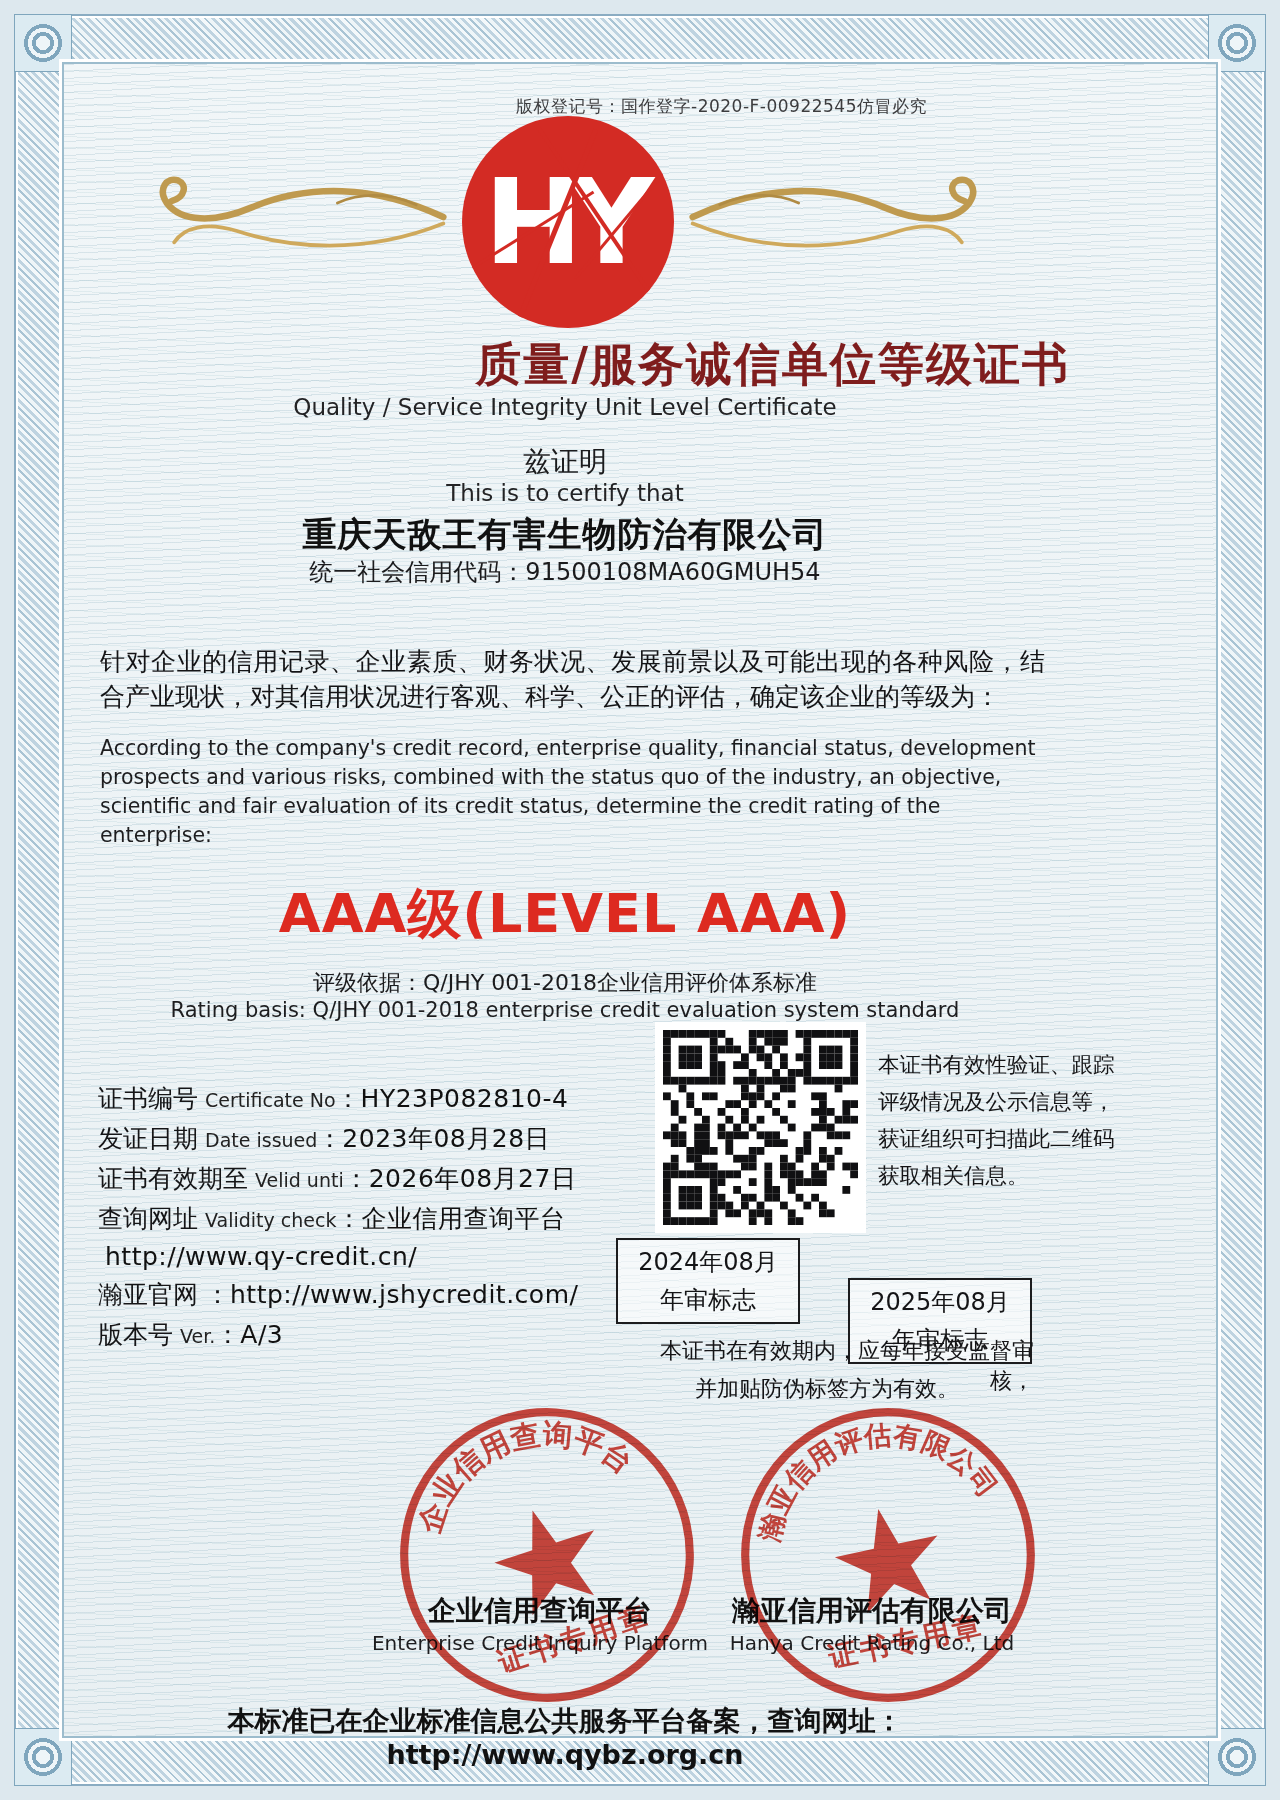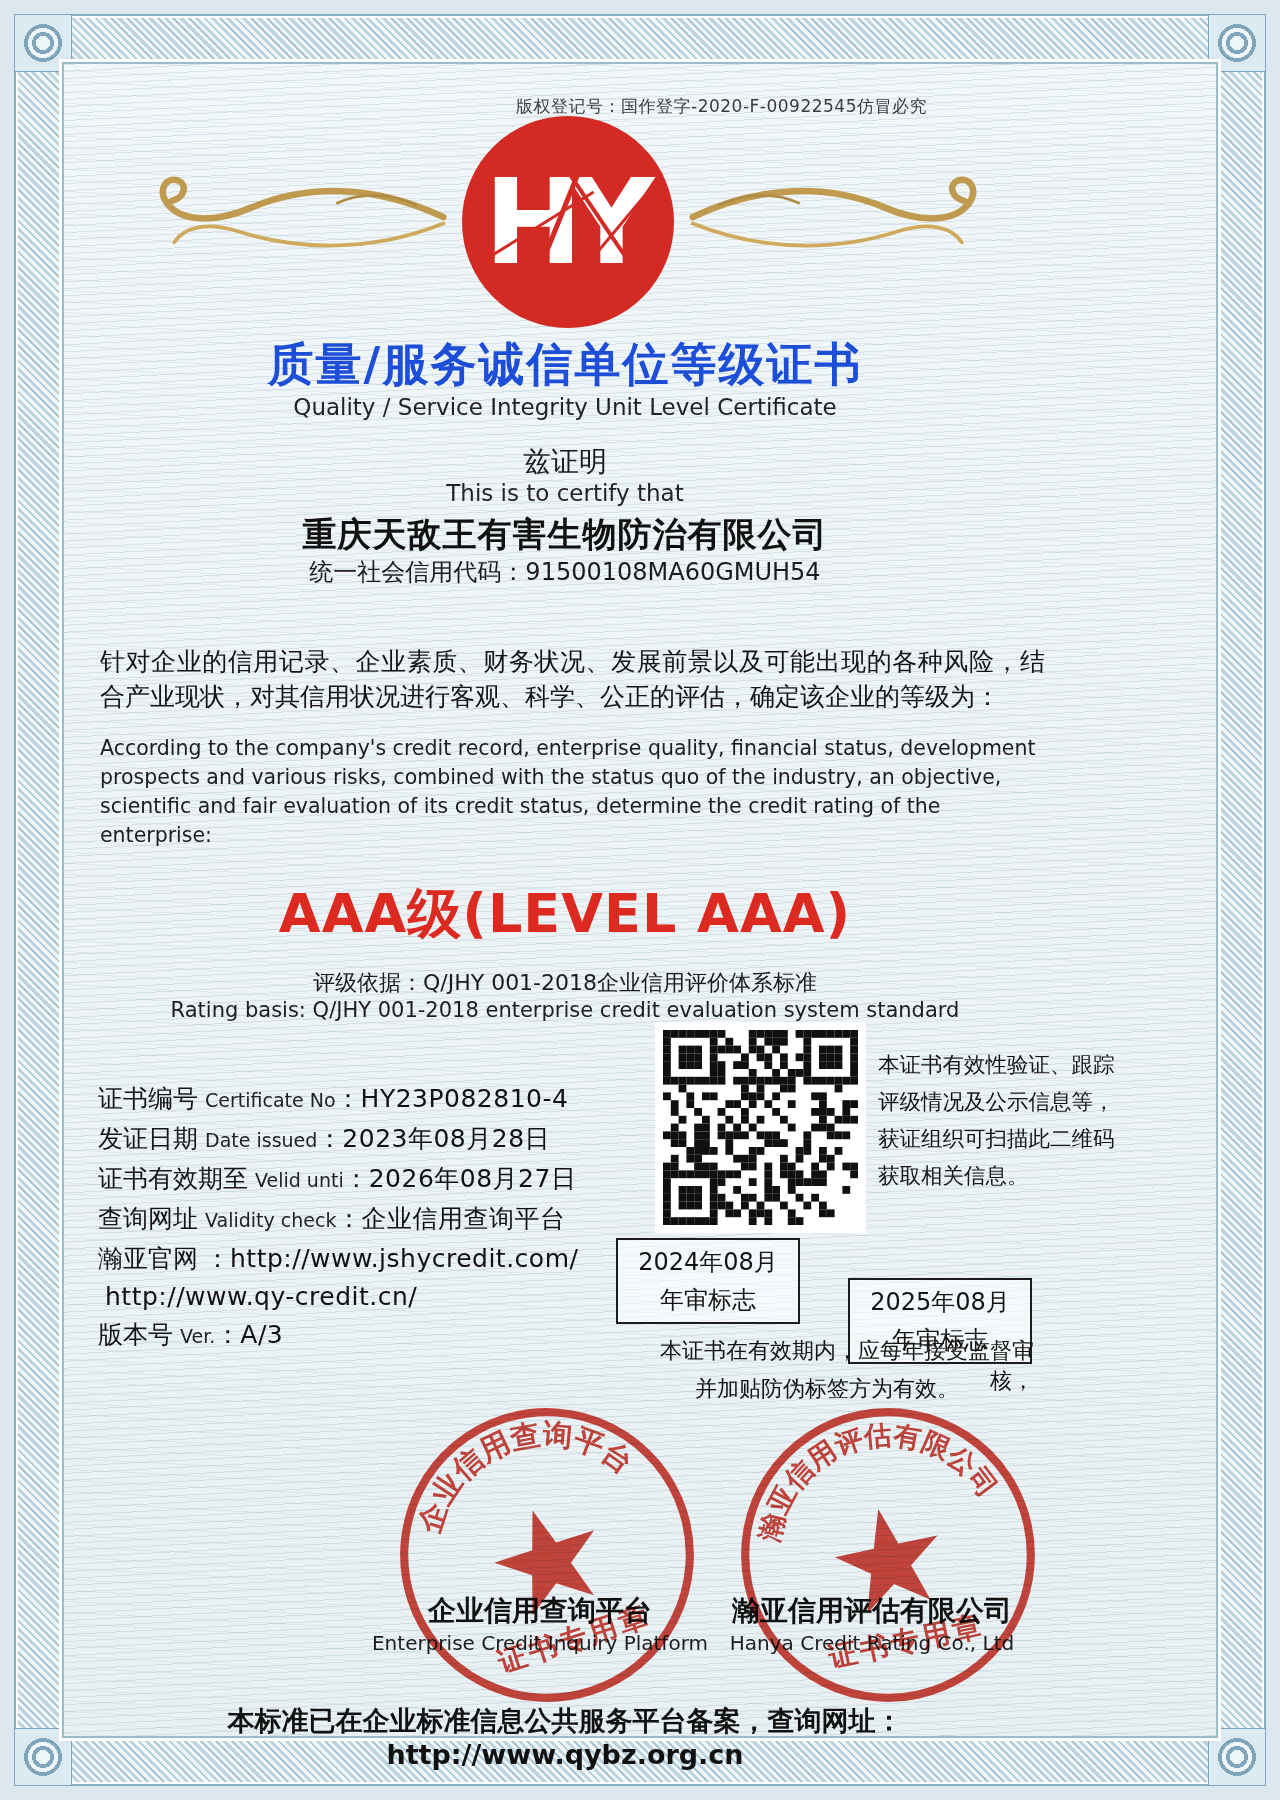--- a/index.html
+++ b/index.html
@@ -26,22 +26,22 @@
   .logo-text{color:#fff;font-weight:bold;font-size:118px;letter-spacing:-14px;line-height:1;
              transform:translateX(-6px);}
   .crack{position:absolute;background:#d32b24;}
   .c1{left:92px;top:6px;width:5px;height:210px;transform:rotate(22deg);}
   .c2{left:138px;top:-14px;width:4px;height:240px;transform:rotate(-34deg);}
   .c3{left:58px;top:36px;width:3px;height:170px;transform:rotate(58deg);}
   .c4{left:160px;top:30px;width:3px;height:150px;transform:rotate(40deg);}
   .flourish{position:absolute;top:162px;width:300px;height:110px;}
   .flourish.left{left:148px;transform:scaleX(-1);}
   .flourish.right{left:688px;}
-  .title-zh{position:absolute;left:60px;top:334px;width:1010px;text-align:center;
-            font-size:46px;font-weight:bold;color:#1d4ed8;letter-spacing:2px;}
+  .title-zh{position:absolute;left:60px;top:334px;width:1010px;text-align:right;
+            font-size:46px;font-weight:bold;color:#7f1d1d;letter-spacing:2px;}
   .title-en{position:absolute;left:60px;top:394px;width:1010px;text-align:center;
             font-size:23px;color:#232325;}
   .certify-zh{position:absolute;left:60px;top:443px;width:1010px;text-align:center;font-size:28px;color:#1b1b1d;}
   .certify-en{position:absolute;left:60px;top:480px;width:1010px;text-align:center;font-size:23px;color:#232325;}
   .company{position:absolute;left:60px;top:512px;width:1010px;text-align:center;
            font-size:34px;font-weight:bold;color:#111;letter-spacing:1px;}
   .code-line{position:absolute;left:60px;top:556px;width:1010px;text-align:center;font-size:24px;color:#1b1b1d;}
   .addr-line{position:absolute;left:60px;top:588px;width:1010px;text-align:center;font-size:24px;color:#1b1b1d;}
   
   .body-zh{position:absolute;left:100px;top:644px;width:945px;font-size:25px;line-height:35px;
@@ -135,24 +135,24 @@
     <div class="d-row">
       <span class="d-zh">发证日期</span><span class="d-en">Date issued</span><span class="d-sep">：</span><span class="d-val">2023年08月28日</span>
     </div>
     <div class="d-row">
       <span class="d-zh">证书有效期至</span><span class="d-en">Velid unti</span><span class="d-sep">：</span><span class="d-val">2026年08月27日</span>
     </div>
     <div class="d-row">
       <span class="d-zh">查询网址</span><span class="d-en">Validity check</span><span class="d-sep">：</span><span class="d-val">企业信用查询平台</span>
     </div>
     <div class="d-row">
+      <span class="d-zh"></span><span class="d-en"></span><span class="d-sep"></span><span class="d-val">http://www.qy-credit.cn/</span>
+    </div>
+    <div class="d-row">
       <span class="d-zh">瀚亚官网</span><span class="d-en"></span><span class="d-sep">：</span><span class="d-val">http://www.jshycredit.com/</span>
-    </div>
-    <div class="d-row">
-      <span class="d-zh"></span><span class="d-en"></span><span class="d-sep"></span><span class="d-val">http://www.qy-credit.cn/</span>
     </div>
     <div class="d-row">
       <span class="d-zh">版本号</span><span class="d-en">Ver.</span><span class="d-sep">：</span><span class="d-val">A/3</span>
     </div>
   </div>
 
   <div class="qr">
     <svg id="qr-svg" viewBox="0 0 200 200" fill="#101012">
         <rect x="0" y="0" width="8" height="8"></rect>
         <rect x="8" y="0" width="8" height="8"></rect>

